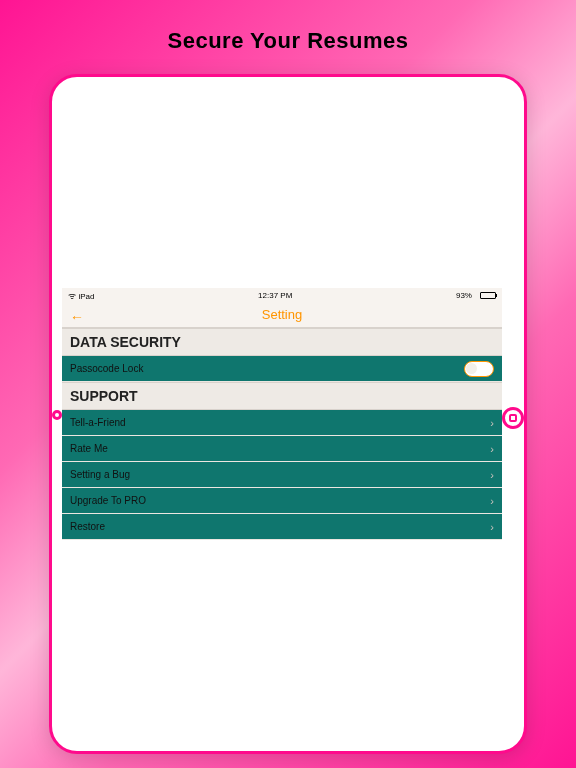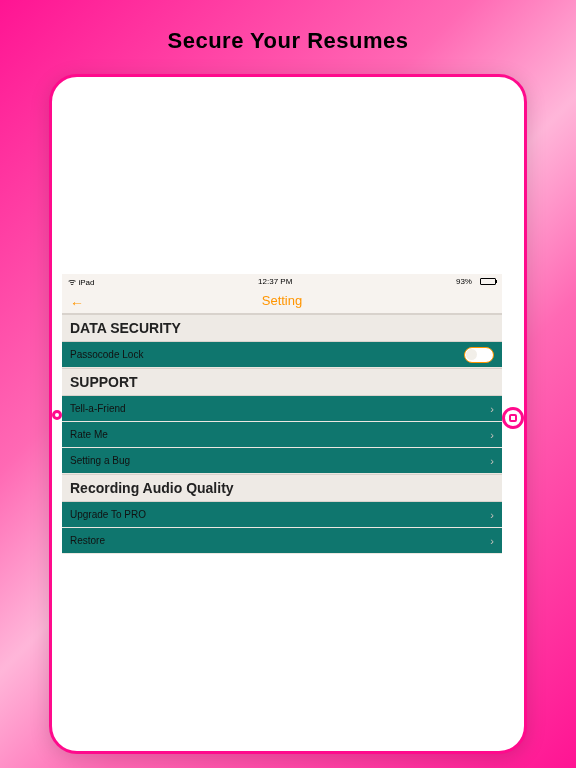--- a/index.html
+++ b/index.html
@@ -197,21 +197,20 @@
     </div>
     <div class="row">
       <span>Rate Me</span>
       <span class="chevron">›</span>
     </div>
     <div class="row">
       <span>Setting a Bug</span>
       <span class="chevron">›</span>
     </div>
 
-    <div class="section-header">Recording Audio Quality</div>
     <div class="row">
       <span>Upgrade To PRO</span>
       <span class="chevron">›</span>
     </div>
     <div class="row">
       <span>Restore</span>
       <span class="chevron">›</span>
     </div>
 
     <div class="fill"></div>

